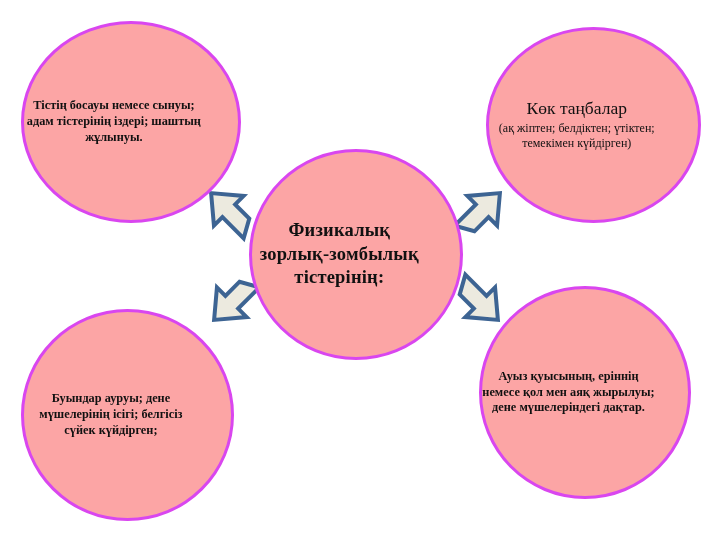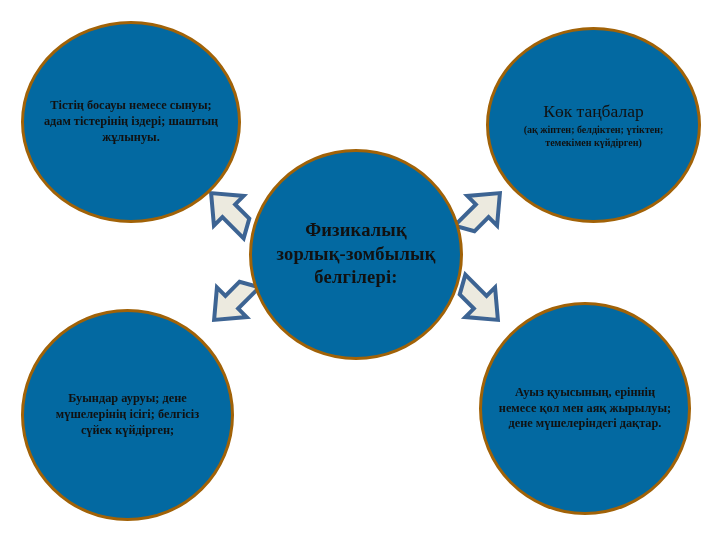--- a/index.html
+++ b/index.html
@@ -21,25 +21,25 @@
     position: absolute;
     left: 0;
     top: 0;
     width: 720px;
     height: 540px;
   }
   .node {
     position: absolute;
     box-sizing: border-box;
     border-radius: 50%;
-    background: #0369a1;
-    border: 3px solid #a16207;
+    background: #fca5a5;
+    border: 3px solid #d946ef;
     display: flex;
     align-items: center;
-    justify-content: center;
+    justify-content: flex-start;
     text-align: center;
     z-index: 3;
   }
   .node-inner {
     width: 84%;
     line-height: 1.22;
     color: #111111;
   }
   .center-node {
     left: 249px;
@@ -66,40 +66,40 @@
     height: 196px;
   }
   .node-bl {
     left: 21px;
     top: 309px;
     width: 213px;
     height: 212px;
   }
   .node-br {
     left: 479px;
-    top: 302px;
+    top: 286px;
     width: 212px;
     height: 213px;
   }
   .small-text {
     font-size: 12.3px;
     font-weight: bold;
     line-height: 1.3;
   }
   .node-tr .heading {
     display: block;
     font-size: 17.5px;
     font-weight: normal;
     line-height: 1.25;
     margin-bottom: 1px;
   }
   .node-tr .sub {
     display: block;
-    font-size: 10px;
-    font-weight: bold;
+    font-size: 12px;
+    font-weight: normal;
     line-height: 1.3;
   }
 </style>
 </head>
 <body>
 
 <div id="canvas">
 
   <svg id="arrow-layer" viewBox="0 0 720 540" xmlns="http://www.w3.org/2000/svg">
 
@@ -125,21 +125,21 @@
   </div>
 
   <div class="node node-tr">
     <div class="node-inner">
       <span class="heading">Көк таңбалар</span>
       <span class="sub">(ақ жіптен; белдіктен; үтіктен; темекімен күйдірген)</span>
     </div>
   </div>
 
   <div class="node center-node">
-    <div class="node-inner">Физикалық зорлық-зомбылық белгілері:</div>
+    <div class="node-inner">Физикалық зорлық-зомбылық тістерінің:</div>
   </div>
 
   <div class="node node-bl">
     <div class="node-inner small-text">Буындар ауруы; дене мүшелерінің ісігі; белгісіз сүйек күйдірген;</div>
   </div>
 
   <div class="node node-br">
     <div class="node-inner small-text">Ауыз қуысының, еріннің немесе қол мен аяқ жырылуы; дене мүшелеріндегі дақтар.</div>
   </div>
 

